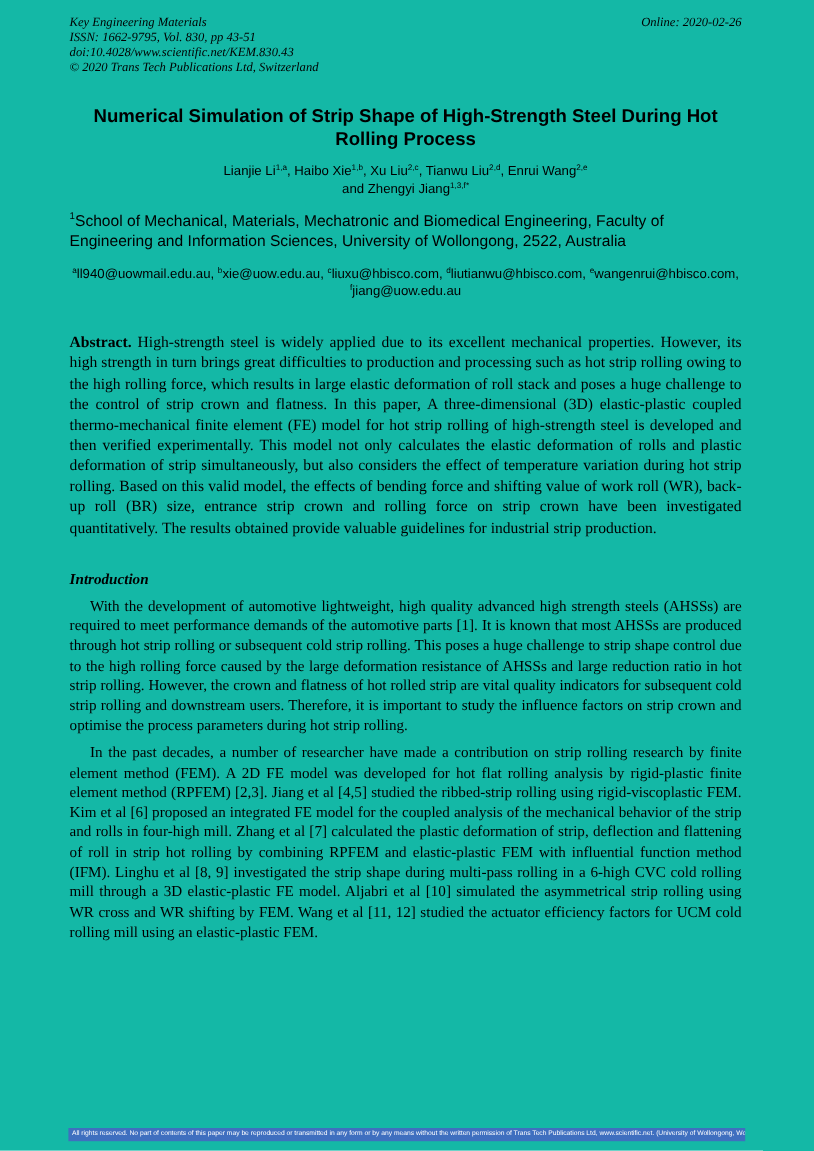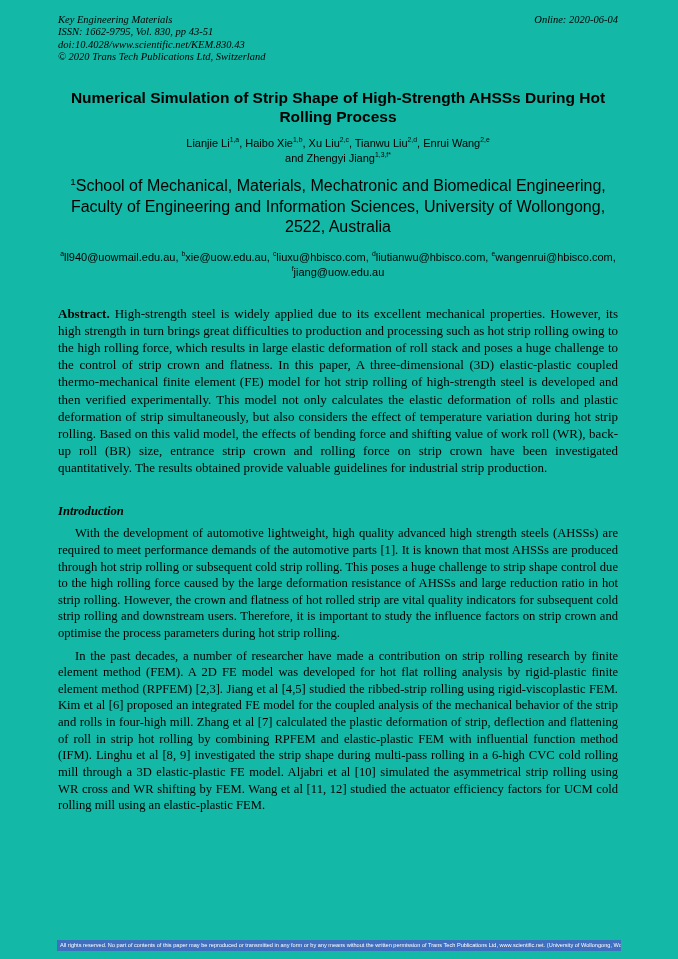--- a/index.html
+++ b/index.html
@@ -34,23 +34,22 @@
   }
   .authors {
     margin-top: 9px;
     text-align: center;
     font-family: "Liberation Sans", sans-serif;
     font-size: 11px;
     line-height: 1.35;
   }
   .affil {
     margin-top: 10px;
-    text-align: center;
     font-family: "Liberation Sans", sans-serif;
-    font-size: 16px;
+    font-size: 13px;
     line-height: 1.3;
   }
   .emails {
     margin-top: 12px;
     text-align: center;
     font-family: "Liberation Sans", sans-serif;
     font-size: 11px;
     line-height: 1.3;
   }
   sup { font-size: 0.62em; vertical-align: super; line-height: 0; }
@@ -106,24 +105,24 @@
 
 <div class="page">
 
   <div class="hdr">
     <div class="hdr-left">
       <div>Key Engineering Materials</div>
       <div>ISSN: 1662-9795, Vol. 830, pp 43-51</div>
       <div>doi:10.4028/www.scientific.net/KEM.830.43</div>
       <div>© 2020 Trans Tech Publications Ltd, Switzerland</div>
     </div>
-    <div class="hdr-right">Online: 2020-06-04</div>
+    <div class="hdr-right">Online: 2020-02-26</div>
   </div>
 
-  <h1 class="title">Numerical Simulation of Strip Shape of High-Strength AHSSs During Hot Rolling Process</h1>
+  <h1 class="title">Numerical Simulation of Strip Shape of High-Strength Steel During Hot Rolling Process</h1>
 
   <div class="authors">
     <div>Lianjie Li<sup>1,a</sup>, Haibo Xie<sup>1,b</sup>, Xu Liu<sup>2,c</sup>, Tianwu Liu<sup>2,d</sup>, Enrui Wang<sup>2,e</sup></div>
     <div>and Zhengyi Jiang<sup>1,3,f*</sup></div>
   </div>
 
   <p class="affil"><sup>1</sup>School of Mechanical, Materials, Mechatronic and Biomedical Engineering, Faculty of Engineering and Information Sciences, University of Wollongong, 2522, Australia</p>
 
   <p class="emails"><sup>a</sup>ll940@uowmail.edu.au, <sup>b</sup>xie@uow.edu.au, <sup>c</sup>liuxu@hbisco.com, <sup>d</sup>liutianwu@hbisco.com, <sup>e</sup>wangenrui@hbisco.com, <sup>f</sup>jiang@uow.edu.au</p>
 

